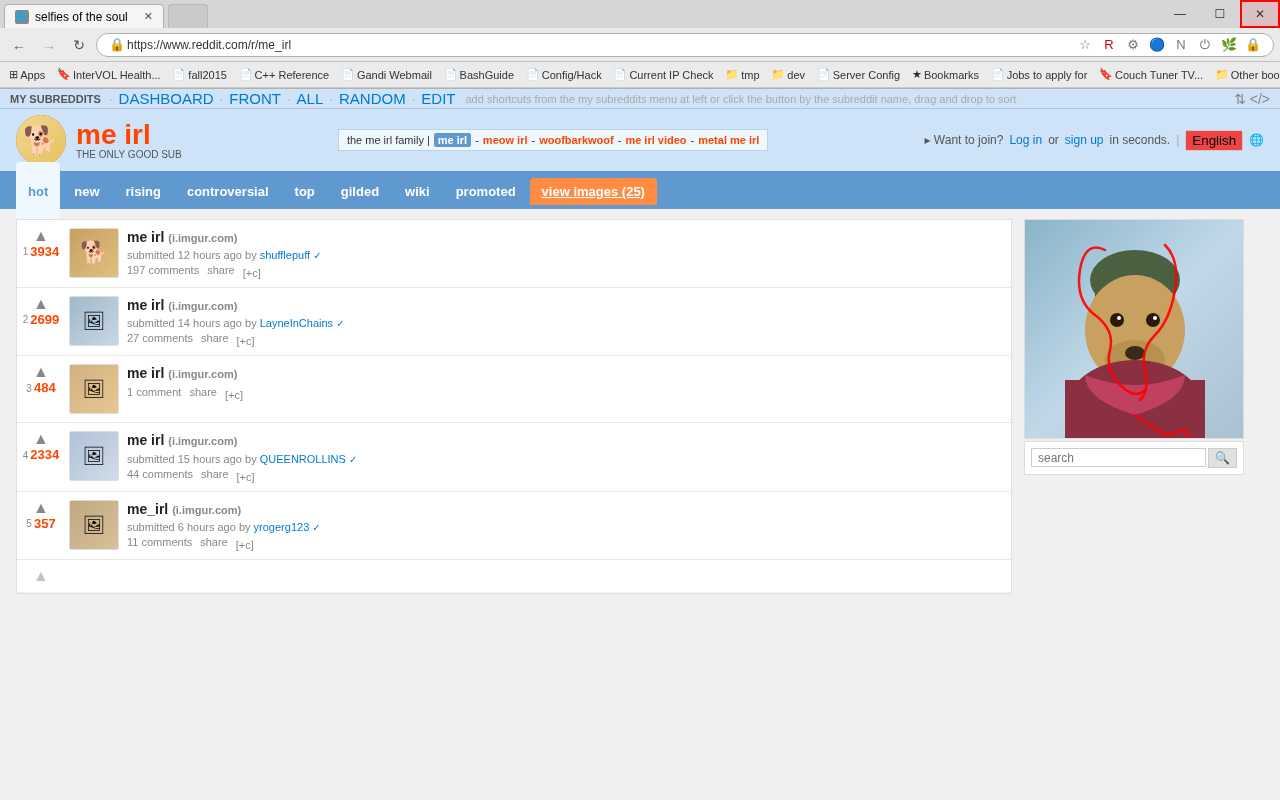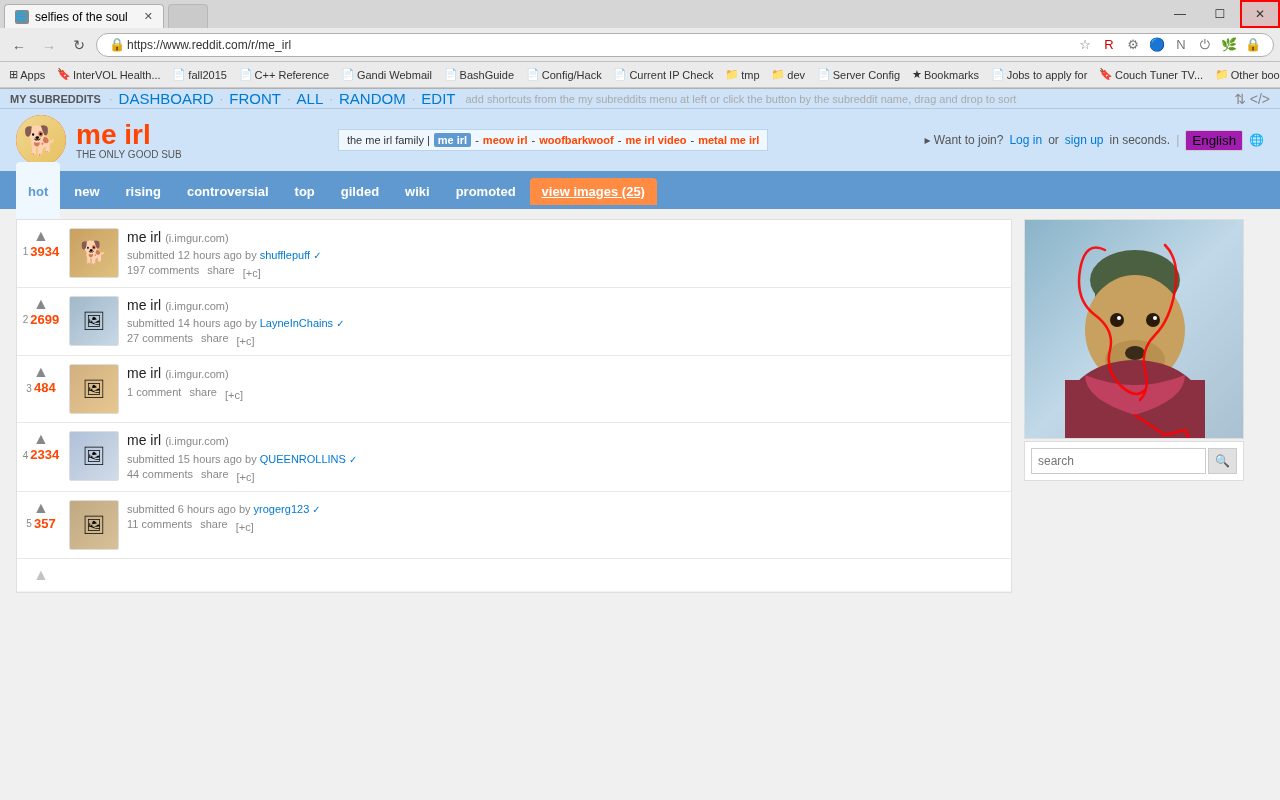--- a/index.html
+++ b/index.html
@@ -39,52 +39,52 @@
     #reddit-header { background: #cee3f8; border-bottom: 2px solid #5f99cf; padding: 6px 16px; display: flex; align-items: center; justify-content: space-between; }
     #logo-area { display: flex; align-items: center; gap: 10px; }
     #logo-img { width: 50px; height: 50px; background: #ff6314; border-radius: 50%; display: flex; align-items: center; justify-content: center; overflow: hidden; }
     #subreddit-name { font-size: 28px; font-weight: bold; color: #ff4500; line-height: 1; }
     #subreddit-tagline { font-size: 10px; color: #555; text-transform: uppercase; }
     #family-bar { background: #f0f8ff; border: 1px solid #b8d4ee; padding: 3px 8px; font-size: 11px; color: #333; display: flex; align-items: center; gap: 4px; }
     #family-bar span { color: #333; }
     #family-bar a { color: #ff4500; text-decoration: none; font-weight: bold; }
     #header-right { font-size: 12px; color: #555; display: flex; align-items: center; gap: 6px; }
     #header-right a { color: #0079d3; text-decoration: none; }
-    .lang-btn { background: #a21caf; border: 1px solid #ccc; padding: 2px 6px; border-radius: 2px; cursor: pointer; }
+    .lang-btn { background: #ef4444; border: 1px solid #ccc; padding: 2px 6px; border-radius: 2px; cursor: pointer; }
 
     
     #subreddit-nav { background: #5f99cf; padding: 0 16px; display: flex; align-items: center; gap: 2px; height: 36px; }
     .nav-tab { padding: 22px 12px; color: white; text-decoration: none; font-size: 13px; font-weight: bold; border-radius: 4px 4px 0 0; cursor: pointer; }
     .nav-tab:hover, .nav-tab.active { background: #f0f8ff; color: #5f99cf; }
     .nav-tab-view { background: #ff8c42; color: white; padding: 6px 12px; border-radius: 4px 4px 0 0; font-size: 13px; font-weight: bold; cursor: pointer; }
 
     
     #main-content { display: flex; gap: 0; padding: 10px 16px; max-width: 1260px; }
     #post-list { flex: 1; background: white; border: 1px solid #e0e0e0; }
     #sidebar { width: 220px; margin-left: 12px; }
 
     
     .post-item { display: flex; padding: 8px 8px 8px 4px; border-bottom: 1px solid #e8e8e8; align-items: flex-start; background: white; }
     .post-rank-vote { display: flex; flex-direction: column; align-items: center; width: 40px; min-width: 40px; }
     .vote-score { color: #ff4500; font-size: 13px; font-weight: bold; line-height: 1.2; text-align: center; }
     .vote-up { color: #888; font-size: 16px; cursor: pointer; line-height: 1; }
     .post-thumbnail { width: 50px; height: 50px; min-width: 50px; background: #ccc; margin: 0 8px; border: 1px solid #ddd; display: flex; align-items: center; justify-content: center; overflow: hidden; font-size: 20px; border-radius: 2px; }
     .post-content { flex: 1; }
-    .post-title { font-size: 14px; color: #222; font-weight: normal; cursor: pointer; line-height: 1.3; }
+    .post-title { font-size: 14px; color: #222; font-weight: bold; cursor: pointer; line-height: 1.3; }
     .post-domain { font-size: 11px; color: #888; }
     .post-meta { font-size: 11px; color: #888; margin-top: 3px; }
     .post-meta a { color: #0079d3; text-decoration: none; cursor: pointer; }
     .post-actions { font-size: 11px; color: #888; margin-top: 3px; display: flex; gap: 8px; }
     .post-actions a { color: #888; text-decoration: none; cursor: pointer; }
     .post-actions .expando { color: #888; }
 
     
     .sidebar-image { width: 220px; height: 220px; background: #b0c8d8; overflow: hidden; position: relative; border: 1px solid #ddd; }
     .search-box { background: white; border: 1px solid #ddd; padding: 6px; margin-top: 2px; }
-    .search-input { width: 100%; height: 26px; border: 1px solid #ccc; padding: 0 6px; font-size: 12px; }
+    .search-input { width: 100%; height: 19px; border: 1px solid #ccc; padding: 0 6px; font-size: 12px; }
     .search-btn { background: #e0e0e0; border: 1px solid #ccc; padding: 2px 6px; cursor: pointer; font-size: 12px; margin-left: 2px; }
 
     
     .verified-icon { font-size: 10px; color: #0079d3; }
   </style>
 </head>
 <body>
 
 <div style="position:relative; width:1280px; min-height:800px;">
 
@@ -380,20 +380,24 @@
             <div class="vote-up">▲</div>
             <div style="display:flex; gap:2px; align-items:center;">
               <span style="color:#888; font-size:10px;">5</span>
               <span class="vote-score">357</span>
             </div>
           </div>
           <div class="post-thumbnail">
             <div style="width:50px;height:50px;background:linear-gradient(135deg,#c0a880,#d8c098);display:flex;align-items:center;justify-content:center;font-size:18px;">🖼</div>
           </div>
           <div class="post-content">
+            <div class="post-title">
+              <span>me_irl</span>
+              <span class="post-domain"> (<span>i.imgur.com</span>)</span>
+            </div>
             <div class="post-meta">
               <span>submitted 6 hours ago by</span>
               <a href="#"> <span>yrogerg123</span></a>
               <span class="verified-icon">✓</span>
             </div>
             <div class="post-actions">
               <a href="#">11 comments</a>
               <a href="#">share</a>
               <span class="post-actions expando">[+c]</span>
             </div>

